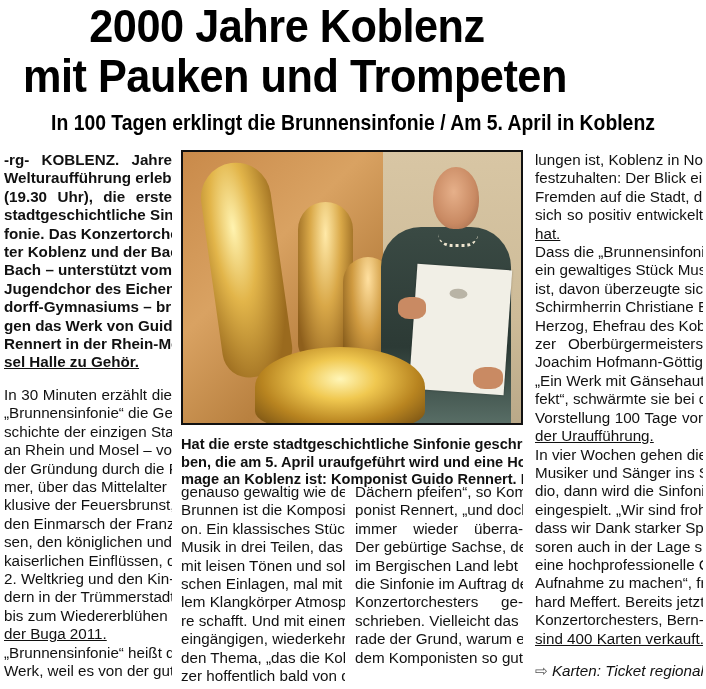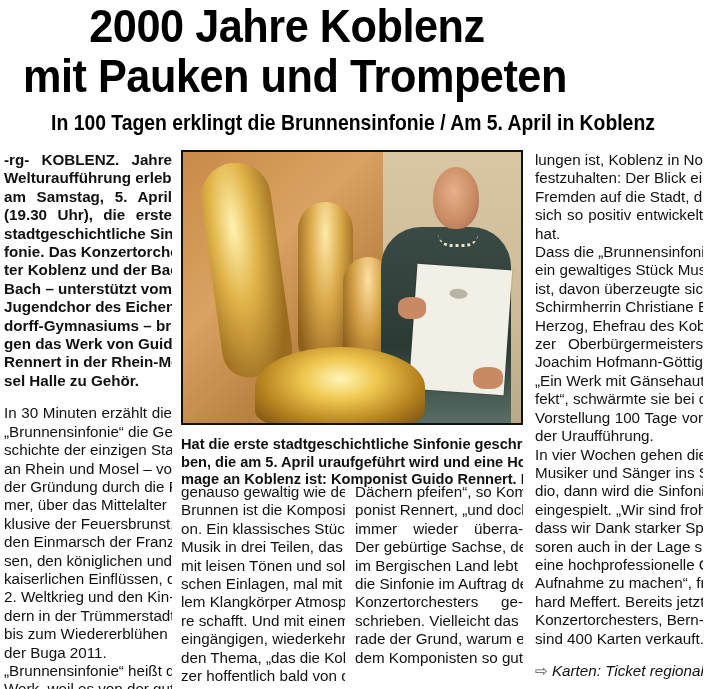--- a/index.html
+++ b/index.html
@@ -58,20 +58,21 @@
     }
     .col .line {
       display: block;
       white-space: nowrap;
       text-align: justify;
       text-align-last: justify;
       overflow: hidden;
     }
     .col .line.last {
       text-align-last: left;
+      text-decoration: underline;
     }
     .col1 { left: 4px; top: 151px; width: 168px; }
     .col2 { left: 181px; top: 483px; width: 164px; }
     .col3 { left: 355px; top: 483px; width: 168px; }
     .col4 { left: 535px; top: 151px; width: 168px; }
     .bold { font-weight: bold; }
     .gap { display: block; height: 14px; }
     .info { font-style: italic; }
     .arrow { font-style: normal; color: #555; }
 
@@ -173,21 +174,20 @@
   <span class="line line1">2000 Jahre Koblenz</span>
   <span class="line line2">mit Pauken und Trompeten</span>
 </div>
 
 <div class="subhead">In 100 Tagen erklingt die Brunnensinfonie / Am 5. April in Koblenz</div>
 
 <div class="col col1">
   <div class="bold">
     <span class="line">-rg- KOBLENZ. Jahre</span>
     <span class="line">Welturaufführung erlebt</span>
-    <span class="line">am Samstag, 5. April</span>
     <span class="line">(19.30 Uhr), die erste</span>
     <span class="line">stadtgeschichtliche Sin-</span>
     <span class="line">fonie. Das Konzertorches-</span>
     <span class="line">ter Koblenz und der Bach</span>
     <span class="line">Bach – unterstützt vom</span>
     <span class="line">Jugendchor des Eichen-</span>
     <span class="line">dorff-Gymnasiums – brin-</span>
     <span class="line">gen das Werk von Guido</span>
     <span class="line">Rennert in der Rhein-Mo-</span>
     <span class="line last">sel Halle zu Gehör.</span>

